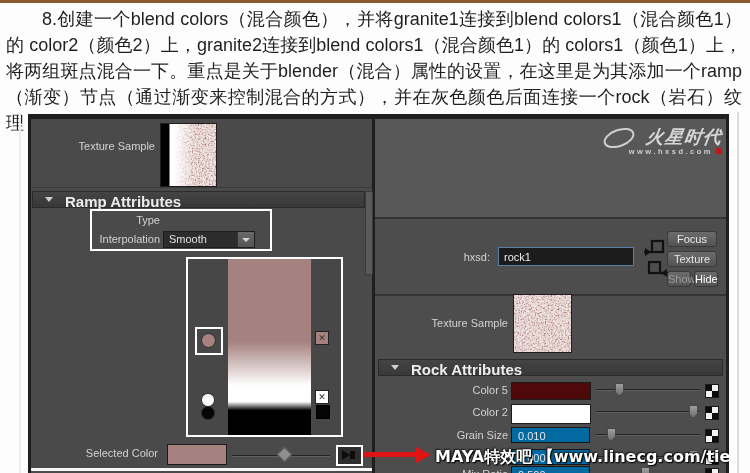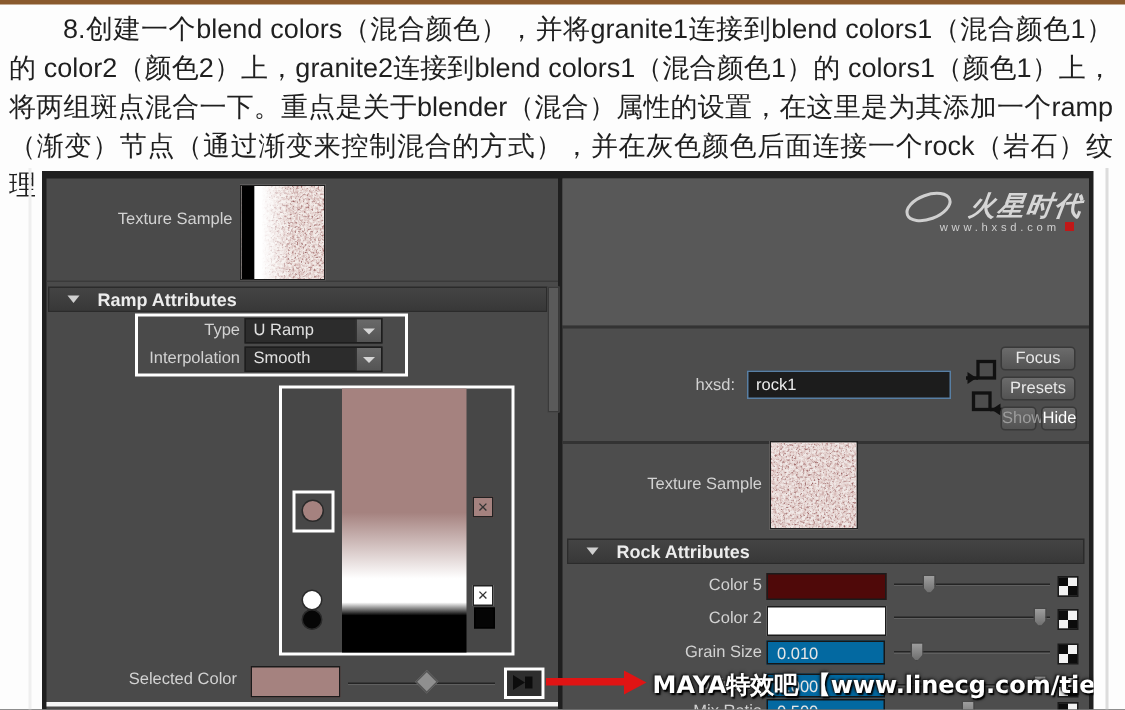--- a/index.html
+++ b/index.html
@@ -25,21 +25,21 @@
   
   .texwrap{position:absolute;border:1px solid #1e1e1e;overflow:hidden;background:#f3ece9;}
   .fadeL{position:absolute;left:0;top:0;width:100%;height:100%;
          background:linear-gradient(90deg,#000 0,#000 8px,#fff 9px,#fff 24%,rgba(255,255,255,0) 62%);}
   
   .sec-hdr{position:absolute;height:15px;background:linear-gradient(#444,#383838);
            border:1px solid #2b2b2b;}
   .sec-hdr .tri{position:absolute;left:12px;top:5px;width:0;height:0;
                 border-left:4px solid transparent;border-right:4px solid transparent;
                 border-top:5px solid #cfcfcf;}
-  .sec-hdr .ttl{position:absolute;left:32px;top:1px;font-size:12px;font-weight:bold;color:#ececec;}
+  .sec-hdr .ttl{position:absolute;left:32px;top:1px;font-size:15px;font-weight:bold;color:#ececec;}
   .gutter{position:absolute;background:#5a5a5a;border:1px solid #3a3a3a;}
   
   .annbox{position:absolute;border:2px solid #fff;}
   
   .dd{position:absolute;width:90px;height:15px;background:#2c2c2c;border:1px solid #1d1d1d;}
   .dd .txt{position:absolute;left:5px;top:1px;font-size:11px;color:#e0e0e0;}
   .dd .arr{position:absolute;right:0;top:0;width:16px;height:15px;background:linear-gradient(#696969,#545454);
            border-left:1px solid #333;}
   .dd .arr i{position:absolute;left:4px;top:6px;width:0;height:0;border-left:4px solid transparent;
              border-right:4px solid transparent;border-top:4px solid #d5d5d5;}
@@ -68,21 +68,21 @@
   .swatch{position:absolute;border:1px solid #1b1b1b;}
   .btn{position:absolute;height:16px;background:linear-gradient(#6b6b6b,#535353);border:1px solid #393939;
        border-radius:3px;color:#e8e8e8;font-size:11px;text-align:center;line-height:15px;box-sizing:border-box;}
   .btn.dim{color:#9c9c9c;}
   input.namefield{position:absolute;background:#1c1c1c;border:1px solid #587fa4;color:#ececec;
        font-size:11px;padding:2px 5px;box-sizing:border-box;font-family:"Liberation Sans",sans-serif;}
   
   .logo{position:absolute;color:#d6d6d6;}
   .logo-cn{font-size:18px;font-weight:bold;font-style:italic;letter-spacing:1px;
            transform:skewX(-8deg);display:inline-block;}
-  .logo-url{font-size:7.5px;letter-spacing:2.5px;color:#cfcfcf;margin-top:-2px;text-align:center;}
+  .logo-url{font-size:7.5px;letter-spacing:2.5px;color:#cfcfcf;margin-top:-2px;text-align:right;font-weight:bold;}
   .red-sq{display:inline-block;width:6px;height:6px;background:#c01818;margin-left:3px;}
   
   .wm{position:absolute;font-size:16px;font-weight:bold;color:#fff;white-space:nowrap;z-index:6;
       font-family:"DejaVu Sans",sans-serif;
       text-shadow:1px 1px 1px #000,-1px -1px 1px #222,0 0 3px #000;}
   .arrow-line{position:absolute;height:5px;z-index:7;}
   .arrow-head{position:absolute;width:0;height:0;border-top:8px solid transparent;
               border-bottom:8px solid transparent;z-index:7;}
   .strip-white{position:absolute;background:#f6f6f6;z-index:5;}
   .boxbtn{position:absolute;border:2px solid #fff;background:#2e2e2e;width:23px;height:17px;}
@@ -129,26 +129,20 @@
 
     <div class="sec-hdr" style="left:1px;top:72px;width:331px">
       <span class="tri"></span>
       <span class="ttl">Ramp Attributes</span>
     </div>
     <div class="gutter" style="left:334px;top:72px;width:6px;height:82px"></div>
 
     <div class="annbox" style="left:59px;top:90px;width:178px;height:38px"></div>
 
     <div class="lbl" style="left:60px;top:95px;width:69px">Type</div>
-    <div class="dd" style="left:132px;top:93px">
-      <span class="txt">U Ramp</span>
-      <span class="arr">
-          <i></i>
-        </span>
-    </div>
 
     <div class="lbl" style="left:30px;top:114px;width:99px">Interpolation</div>
     <div class="dd" style="left:132px;top:112px">
       <span class="txt">Smooth</span>
       <span class="arr">
           <i></i>
         </span>
     </div>
 
     <div class="rampbox" style="left:155px;top:138px;width:153px;height:176px">
@@ -204,21 +198,21 @@
       <path d="M9 13 L1 13" stroke="#111" stroke-width="2.2"></path>
       <path d="M8 13 L2 9 L2 17 Z" fill="#111"></path>
     </svg>
     <svg class="connicon" style="left:272px;top:141px" width="22" height="18">
       <rect x="2" y="2" width="11" height="11" fill="none" stroke="#111" stroke-width="2.2"></rect>
       <path d="M13 13 L21 13" stroke="#111" stroke-width="2.2"></path>
       <path d="M14 13 L20 9 L20 17 Z" fill="#111"></path>
     </svg>
 
     <div class="btn" style="left:292px;top:112px;width:50px">Focus</div>
-    <div class="btn" style="left:292px;top:132px;width:50px">Presets</div>
+    <div class="btn" style="left:292px;top:132px;width:50px">Texture</div>
     <div class="btn dim" style="left:292px;top:152px;width:24px">Show</div>
     <div class="btn" style="left:319px;top:152px;width:24px;color:#fff">Hide</div>
 
     <div class="hdiv" style="top:175px"></div>
 
     <div class="lbl" style="left:13px;top:198px;width:120px">Texture Sample</div>
     <div class="texwrap" style="left:138px;top:175px;width:57px;height:57px">
       <svg width="57" height="57">
         <rect width="57" height="57" fill="#f0e8e6"></rect>
         <rect width="57" height="57" filter="url(#gr1)"></rect>

